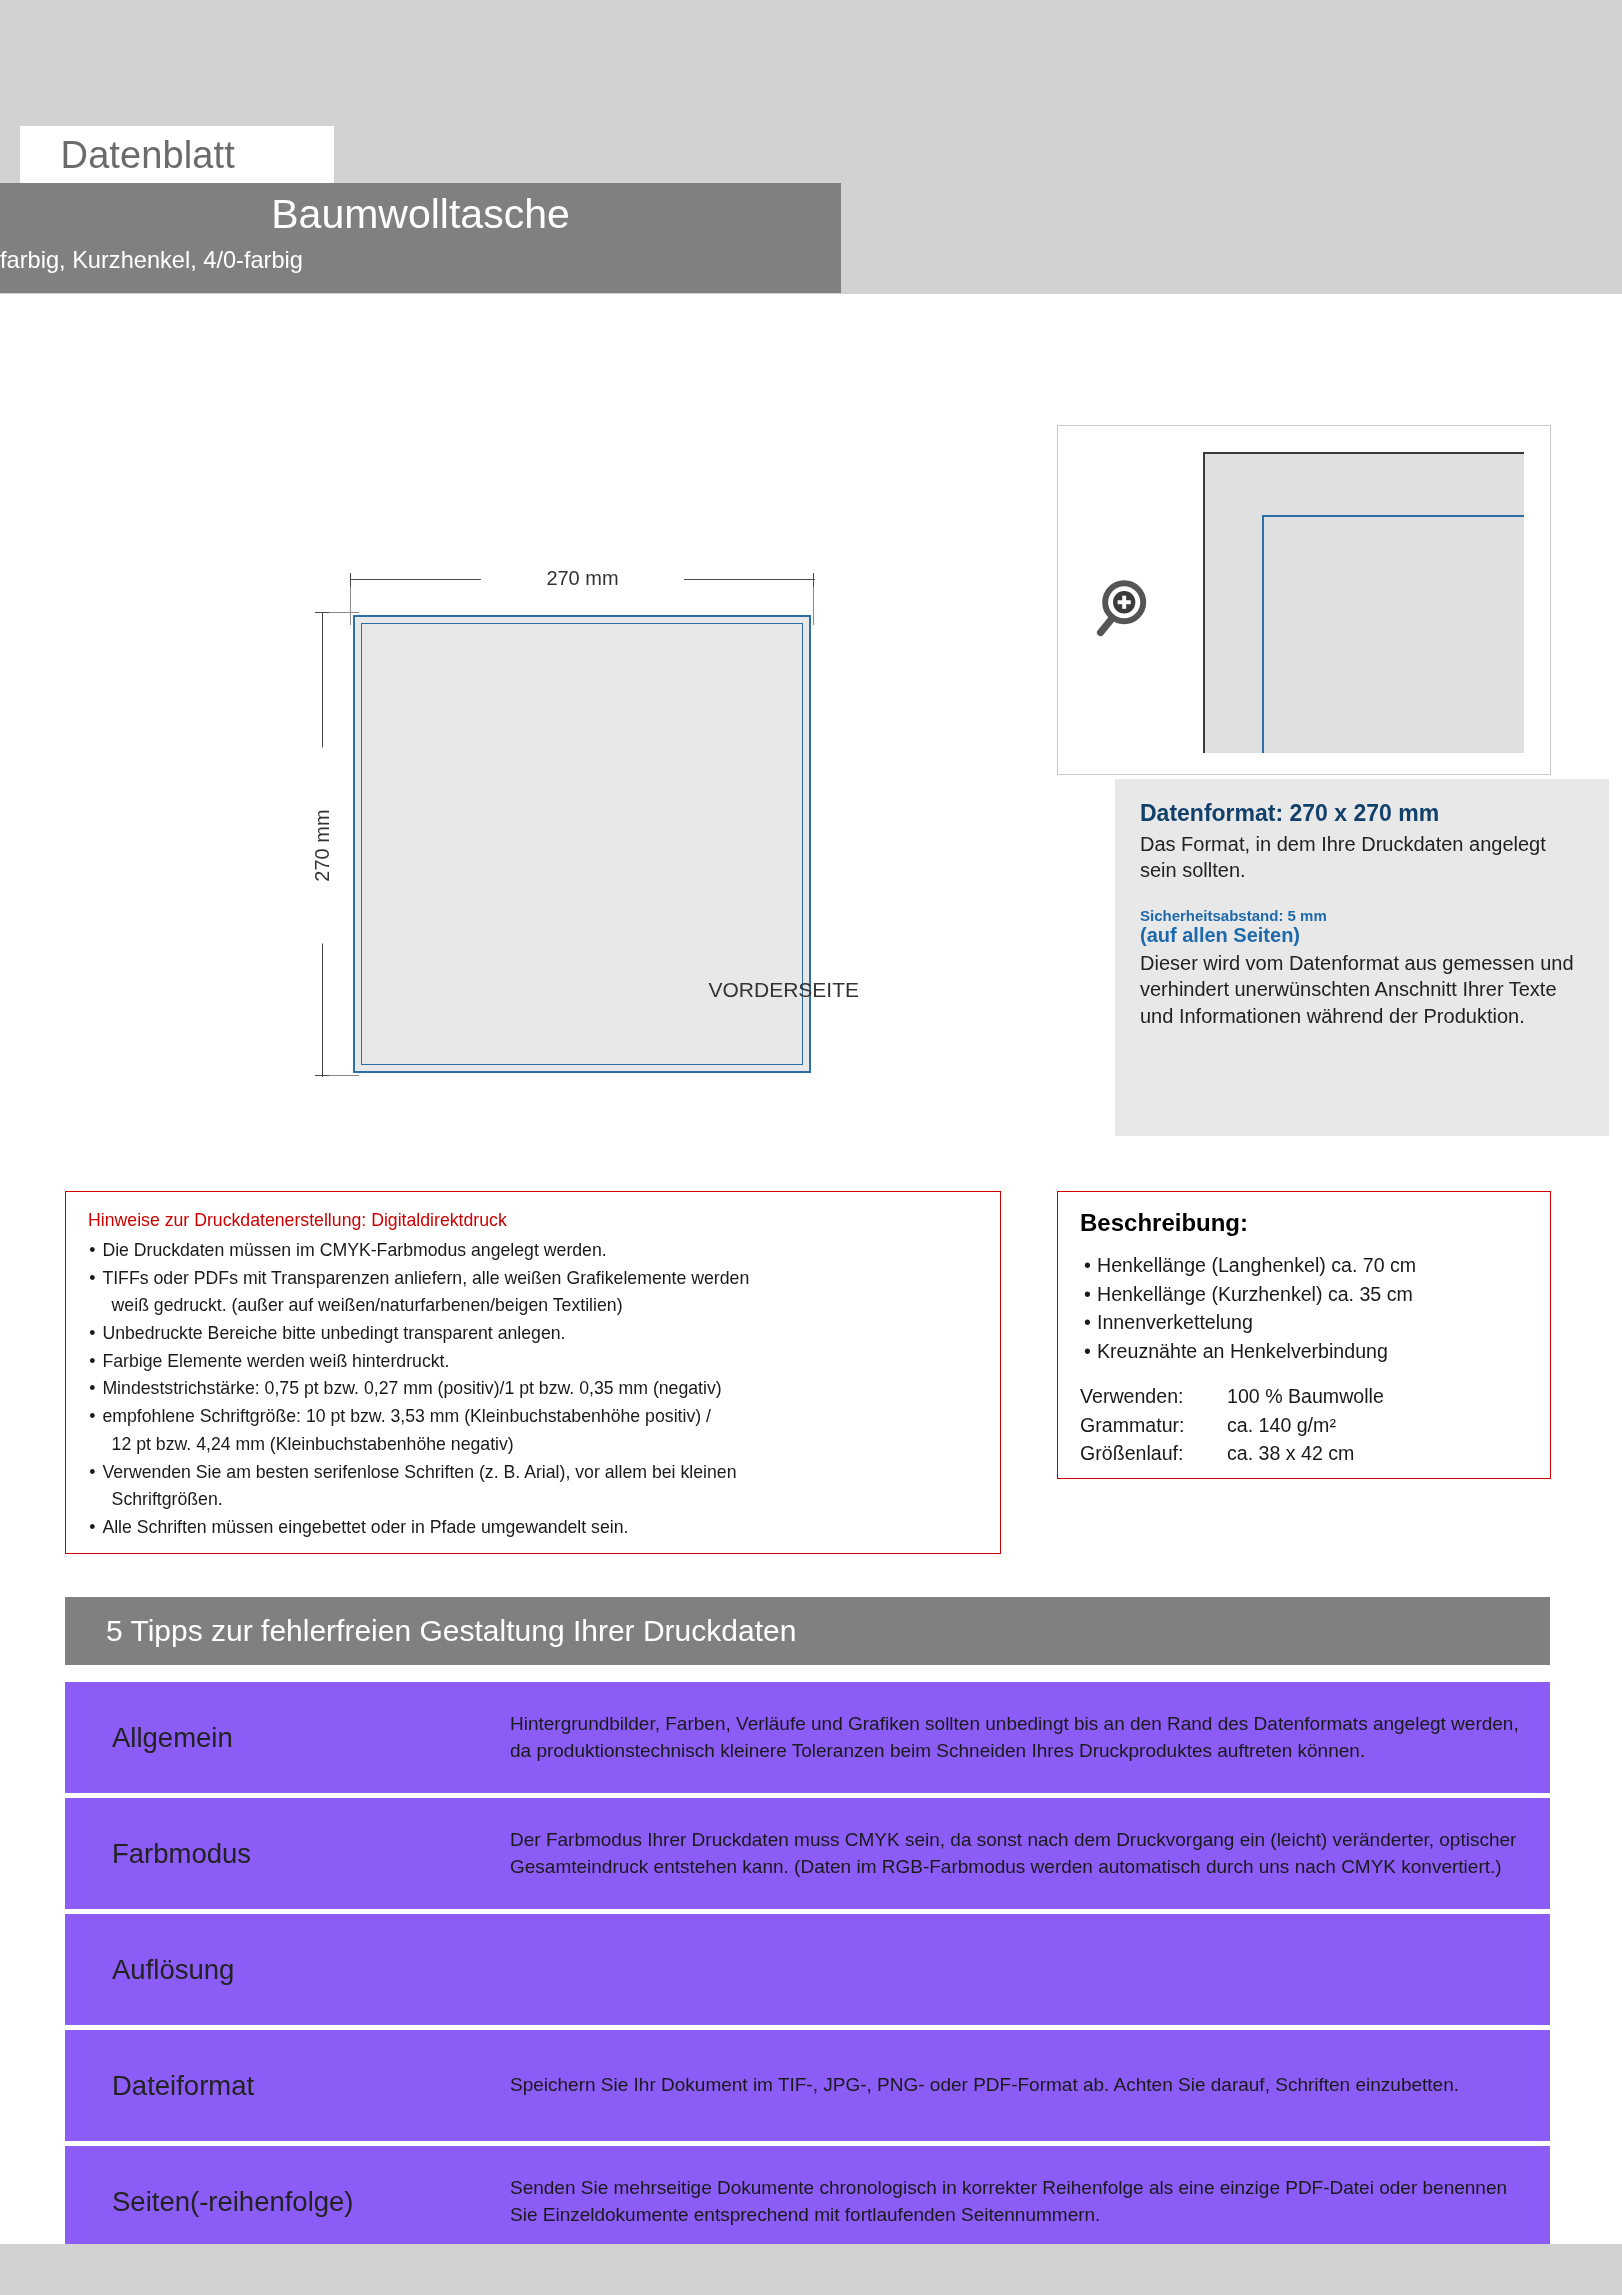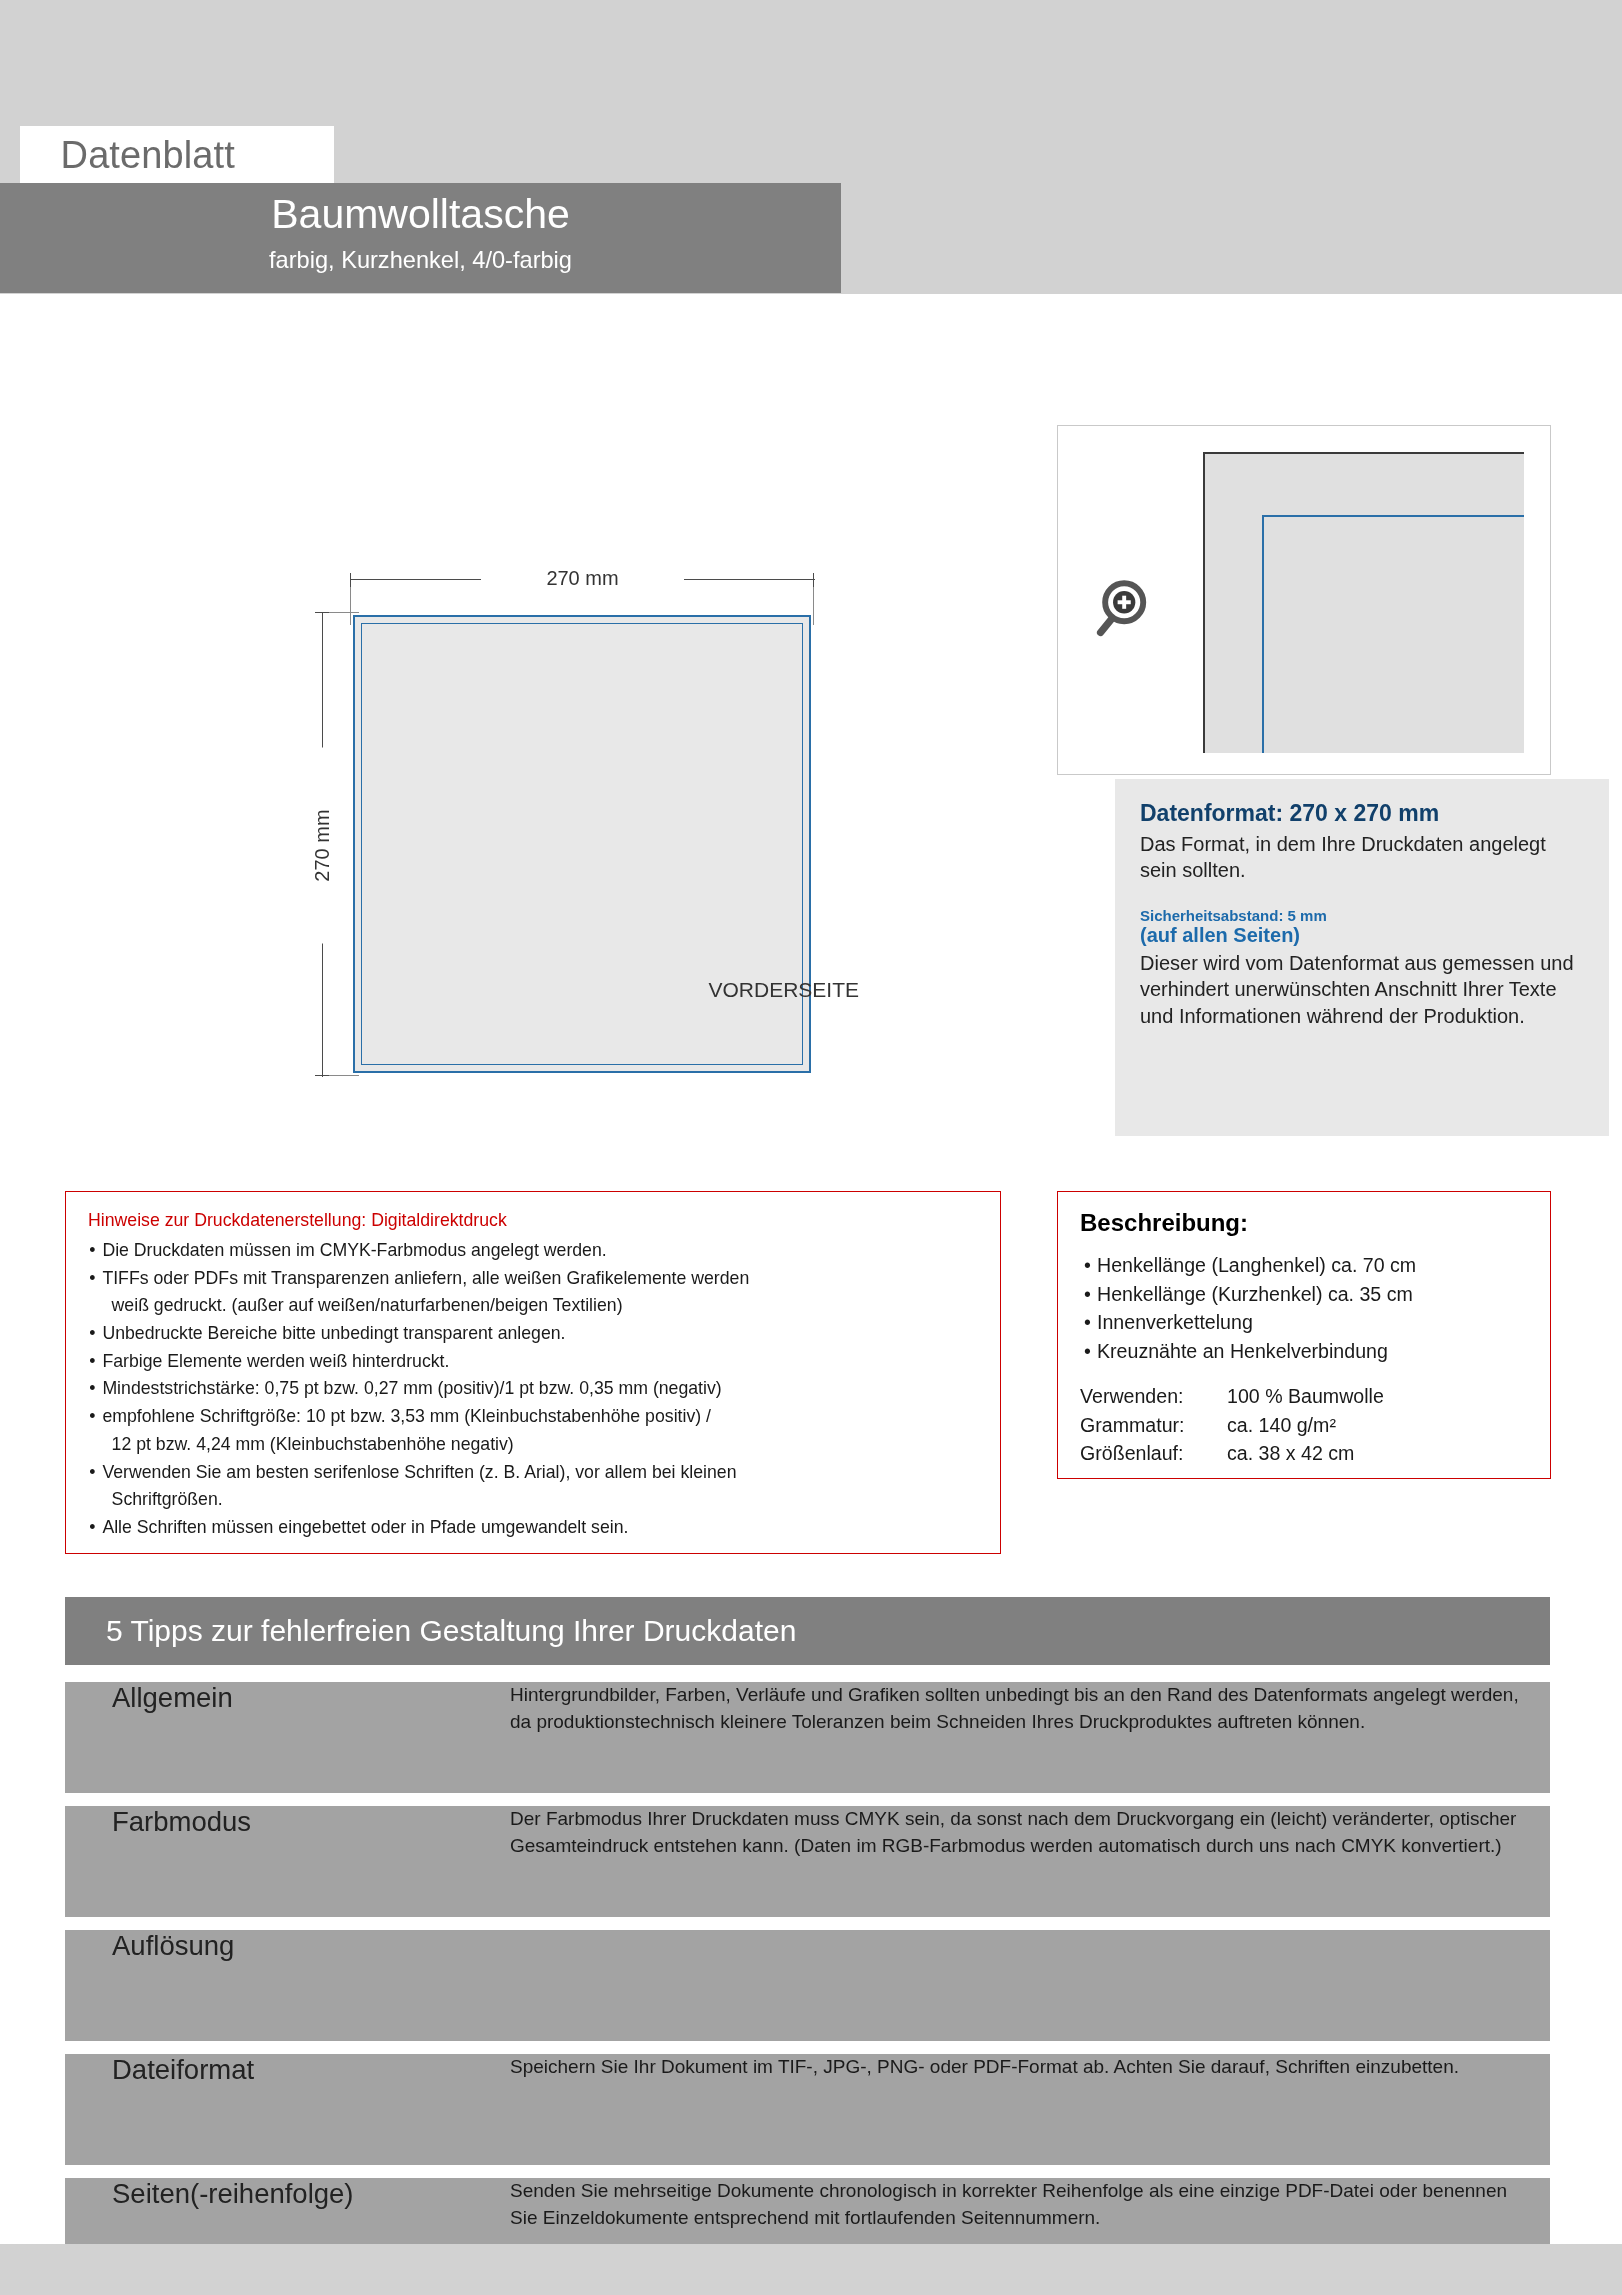--- a/index.html
+++ b/index.html
@@ -49,21 +49,20 @@
     width: 841px;
     text-align: center;
     color: #ffffff;
     font-size: 41px;
     font-weight: 400;
   }
   .header-sub {
     position: absolute;
     left: 0; top: 247px;
     width: 841px;
-    text-align: center;
     color: #ffffff;
     font-size: 23.6px;
   }
 
   
   .preview-box {
     position: absolute;
     left: 353px; top: 615px;
     width: 458px; height: 458px;
     background: #e8e8e8;
@@ -326,24 +325,24 @@
     padding-left: 41px;
     box-sizing: border-box;
   }
   .tipps-list {
     position: absolute;
     left: 65px; top: 1682px;
     width: 1485px;
   }
   .tip-row {
     display: flex;
-    background: #a3a3a3;
-    margin-bottom: 13px;
+    background: #8b5cf6;
+    margin-bottom: 5px;
     min-height: 111px;
-    align-items: flex-start;
+    align-items: center;
   }
   .tip-label {
     width: 445px;
     font-size: 27.5px;
     color: #222;
     padding-left: 47px;
     box-sizing: border-box;
   }
   .tip-text {
     flex: 1;

